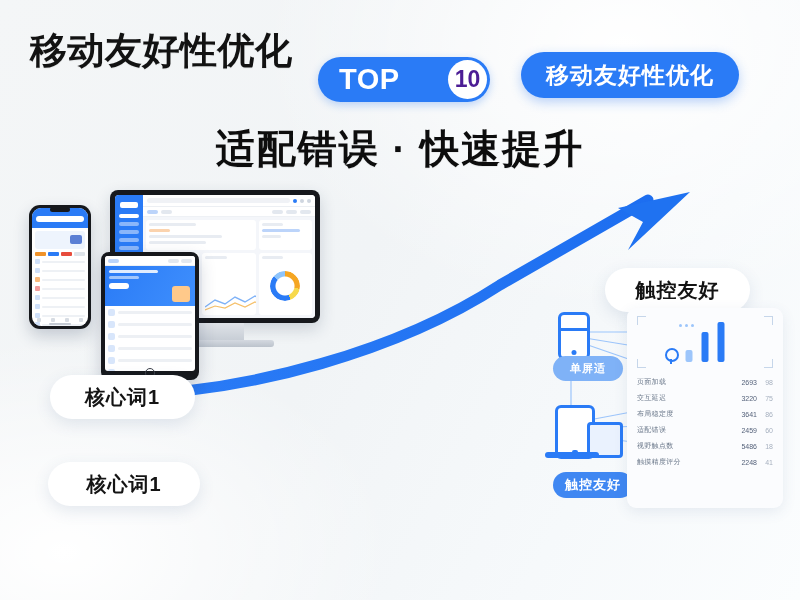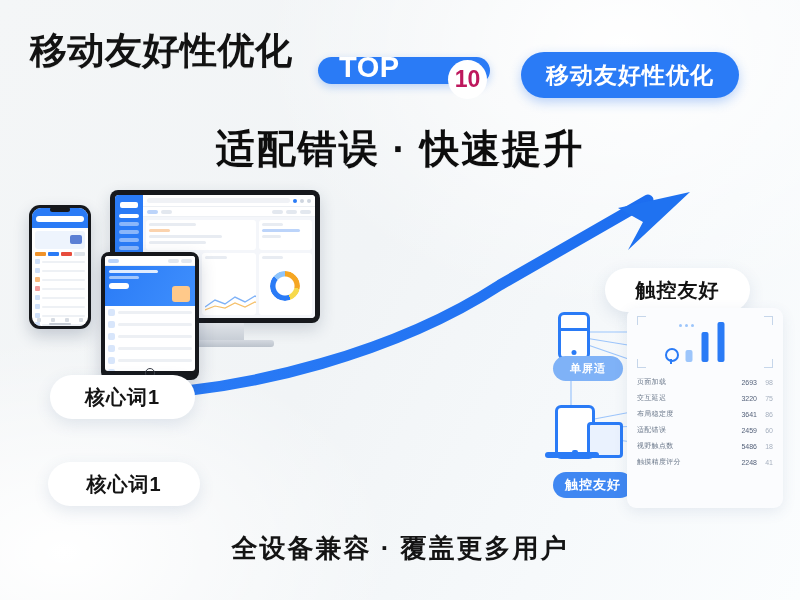--- a/index.html
+++ b/index.html
@@ -19,33 +19,33 @@
 
   
   .hdr-title{
     position:absolute;left:30px;top:26px;
     font-size:37px;font-weight:bold;color:#121212;
     letter-spacing:.5px;white-space:nowrap;
     text-shadow:0 1px 1px rgba(0,0,0,.06);
   }
   .top-badge{
     position:absolute;left:318px;top:57px;
-    height:27px;width:172px;border-radius:23px;
+    height:45px;width:172px;border-radius:23px;
     background:#2a7bf6;
     box-shadow:0 3px 9px rgba(30,110,240,.28);
-    display:flex;align-items:flex-end;
+    display:flex;align-items:center;
   }
   .top-badge .tword{
     color:#ffffff;font-size:29px;font-weight:bold;
     margin-left:21px;letter-spacing:.5px;
   }
   .top-badge .tnum{
     position:absolute;right:3px;top:3px;
     width:39px;height:39px;border-radius:50%;
-    background:#ffffff;color:#be185d;
+    background:#ffffff;color:#4c1d95;
     font-size:23px;font-weight:bold;
     display:flex;align-items:center;justify-content:center;
   }
   .hdr-pill{
     position:absolute;left:521px;top:52px;
     height:46px;padding:0 25px;border-radius:24px;
     background:#2a7bf6;color:#fff;
     font-size:23px;font-weight:bold;letter-spacing:1px;
     display:flex;align-items:center;
     box-shadow:0 4px 12px rgba(30,110,240,.3);
@@ -510,15 +510,14 @@
         </div>
         <div class="sc-row">
           <span class="nm">触摸精度评分</span>
           <span class="v1">2248</span>
           <span class="v2">41</span>
         </div>
       </div>
     </div>
   </div>
 
-  <div class="footer">全设备兼容 · 覆盖更多用户</div>
 
 </div>
 
 </body></html>

